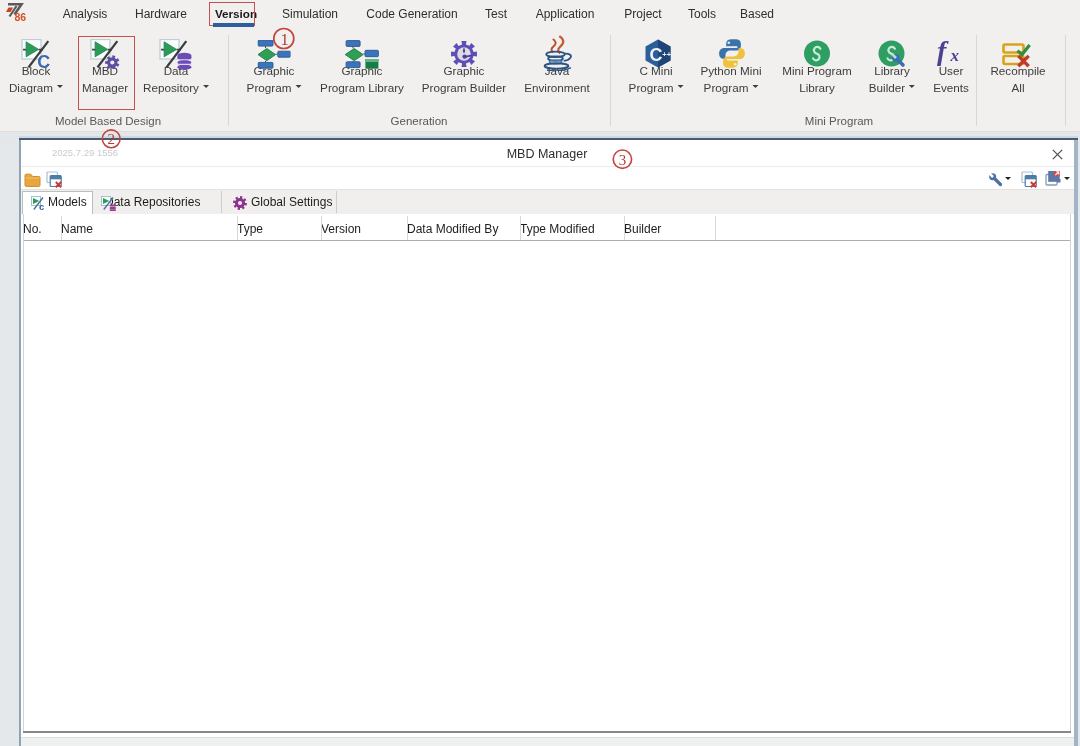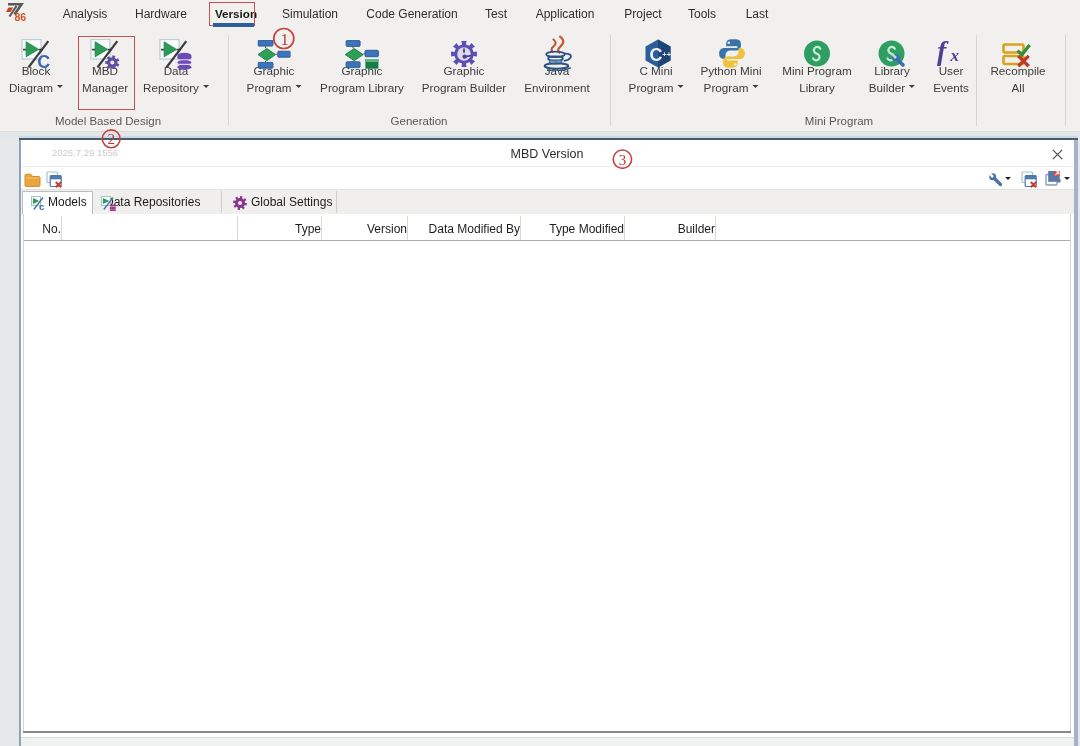--- a/index.html
+++ b/index.html
@@ -2,21 +2,21 @@
 <html><head><meta charset="utf-8"><style>
 html,body{margin:0;padding:0}
 #page{position:relative;width:1080px;height:746px;overflow:hidden;background:#e5e8ea;font-family:"Liberation Sans",sans-serif}
 .ab{position:absolute}
 .menu{position:absolute;top:6px;transform:translateX(-50%);font:12px/16px "Liberation Sans",sans-serif;color:#2e2e2e;white-space:nowrap}
 .icon{position:absolute;transform:translateX(-50%)}
 .bl{position:absolute;top:63px;transform:translateX(-50%);font:11.7px/16.8px "Liberation Sans",sans-serif;color:#3d3d3d;text-align:center;white-space:nowrap}
 .gl{position:absolute;top:114px;transform:translateX(-50%);font:11.5px/14px "Liberation Sans",sans-serif;color:#585858;white-space:nowrap}
 .vsep{position:absolute;top:35px;height:91px;width:1px;background:#d9d6d3}
 .caret{display:inline-block;width:0;height:0;border:3.3px solid transparent;border-top-color:#3d3d3d;vertical-align:1px;margin-left:4px}
-.hth{position:absolute;top:219px;font:12px/20px "Liberation Sans",sans-serif;color:#1d1d1d;text-align:right}
+.hth{position:absolute;top:219px;font:12px/20px "Liberation Sans",sans-serif;color:#1d1d1d;text-align:left}
 .colsep{position:absolute;top:216px;height:24px;width:1px;background:#d8d8d5}
 .tabsep{position:absolute;top:191px;height:22px;width:1px;background:#cdcdca}
 .tabtxt{font:12px/22px "Liberation Sans",sans-serif;color:#1c1c1c;white-space:nowrap}
 </style></head>
 <body>
 <div id="page">
 
 <div class="ab" style="left:0;top:0;width:1080px;height:132px;background:#f1f0ee"></div>
 <div class="ab" style="left:0;top:131px;width:1080px;height:1px;background:#e0deda"></div>
 
@@ -28,21 +28,21 @@
 </svg>
 <div class="menu" style="left:85px">Analysis</div>
 <div class="menu" style="left:161px">Hardware</div>
 <div class="menu" style="left:236px;font-weight:bold;font-size:11.7px;color:#1a1a1a">Version</div>
 <div class="menu" style="left:310px">Simulation</div>
 <div class="menu" style="left:412px">Code Generation</div>
 <div class="menu" style="left:496px">Test</div>
 <div class="menu" style="left:565px">Application</div>
 <div class="menu" style="left:643px">Project</div>
 <div class="menu" style="left:702px">Tools</div>
-<div class="menu" style="left:757px">Last</div>
+<div class="menu" style="left:757px">Based</div>
 <div class="ab" style="left:209px;top:2px;width:44px;height:22px;border:1px solid #c5524c"></div>
 <div class="ab" style="left:213px;top:23px;width:41px;height:3.5px;background:#2e5e9b"></div>
 
 <div class="vsep" style="left:228px"></div>
 <div class="vsep" style="left:610px"></div>
 <div class="vsep" style="left:976px"></div>
 <div class="vsep" style="left:1065px"></div>
 
 <div class="bl" style="left:36px">Block<br>Diagram<span class="caret"></span></div>
 <div class="bl" style="left:105px">MBD<br>Manager</div>
@@ -182,21 +182,21 @@
 
 <div class="ab" style="left:0;top:132px;width:1080px;height:6px;background:#e4e7ea"></div>
 
 <div class="ab" style="left:19px;top:136px;width:1059px;height:1.5px;background:#ccdae5"></div>
 <div class="ab" style="left:19px;top:137.5px;width:1059px;height:2.5px;background:#4b5a6f"></div>
 <div class="ab" style="left:19px;top:140px;width:2px;height:606px;background:#8fa3b8"></div>
 <div class="ab" style="left:1074px;top:140px;width:3.5px;height:606px;background:#a2b4c5"></div>
 <div class="ab" style="left:21px;top:140px;width:1053px;height:606px;background:#fff"></div>
 
 <div class="ab" style="left:52px;top:147px;font:9.5px/11px 'Liberation Sans',sans-serif;color:#cacaca">2025.7.29 1556</div>
-<div class="ab" style="left:547px;top:147px;transform:translateX(-50%);font:12.5px/15px 'Liberation Sans',sans-serif;color:#2d2d2d">MBD Version</div>
+<div class="ab" style="left:547px;top:147px;transform:translateX(-50%);font:12.5px/15px 'Liberation Sans',sans-serif;color:#2d2d2d">MBD Manager</div>
 <svg class="ab" style="left:1051.5px;top:148.5px" width="11" height="11" viewBox="0 0 11 11">
 <path d="M0.8,0.8 L10.2,10.2 M10.2,0.8 L0.8,10.2" stroke="#4c4c4c" stroke-width="1.2"></path>
 </svg>
 <div class="ab" style="left:21px;top:166px;width:1053px;height:1px;background:#ececea"></div>
 
 <svg class="ab" style="left:23.5px;top:171.5px" width="17" height="15" viewBox="0 0 17 15">
 <path d="M1,13.2 V3.4 a1.2,1.2 0 0 1 1.2,-1.2 h4.6 l1.9,2.3 h6.1 a1.2,1.2 0 0 1 1.2,1.2 v7.5 a1.2,1.2 0 0 1 -1.2,1.2 H2.2 a1.2,1.2 0 0 1 -1.2,-1.2 z" fill="#e9a63e" stroke="#cf8c2b" stroke-width="1"></path>
 <path d="M1.4,6 h14.2" stroke="#f3c06a" stroke-width="1"></path>
 </svg>
 <svg class="ab" style="left:46px;top:170.5px" width="17" height="17" viewBox="0 0 17 17">
@@ -250,20 +250,21 @@
         <rect x="8.6" y="10.9" width="6.4" height="2" rx="1"></rect>
         <rect x="8.6" y="13.2" width="6.4" height="1.8" rx="0.9"></rect>
       </g>
 </svg>
 <svg class="ab" style="left:232.5px;top:196px" width="14" height="14" viewBox="0 0 14 14">
 <path d="M7.0,0.0 L9.7,0.5 L9.0,2.3 L10.6,3.4 L11.9,2.1 L13.5,4.3 L11.7,5.0 L12.1,7.0 L14.0,7.0 L13.5,9.7 L11.7,9.0 L10.6,10.6 L11.9,11.9 L9.7,13.5 L9.0,11.7 L7.0,12.1 L7.0,14.0 L4.3,13.5 L5.0,11.7 L3.4,10.6 L2.1,11.9 L0.5,9.7 L2.3,9.0 L1.9,7.0 L0.0,7.0 L0.5,4.3 L2.3,5.0 L3.4,3.4 L2.1,2.1 L4.3,0.5 L5.0,2.3 L7.0,1.9 Z" fill="#8c3390"></path>
 <circle cx="7" cy="7" r="2.1" fill="#f4eef4"></circle>
 </svg>
 
 <div class="hth" style="left:23px;width:38px">No.</div>
+<div class="hth" style="left:61px;width:176px">Name</div>
 <div class="hth" style="left:237px;width:84px">Type</div>
 <div class="hth" style="left:321px;width:86px">Version</div>
 <div class="hth" style="left:407px;width:113px">Data Modified By</div>
 <div class="hth" style="left:520px;width:104px">Type Modified</div>
 <div class="hth" style="left:624px;width:91px">Builder</div>
 <div class="colsep" style="left:61px"></div>
 <div class="colsep" style="left:237px"></div>
 <div class="colsep" style="left:321px"></div>
 <div class="colsep" style="left:407px"></div>
 <div class="colsep" style="left:520px"></div>

